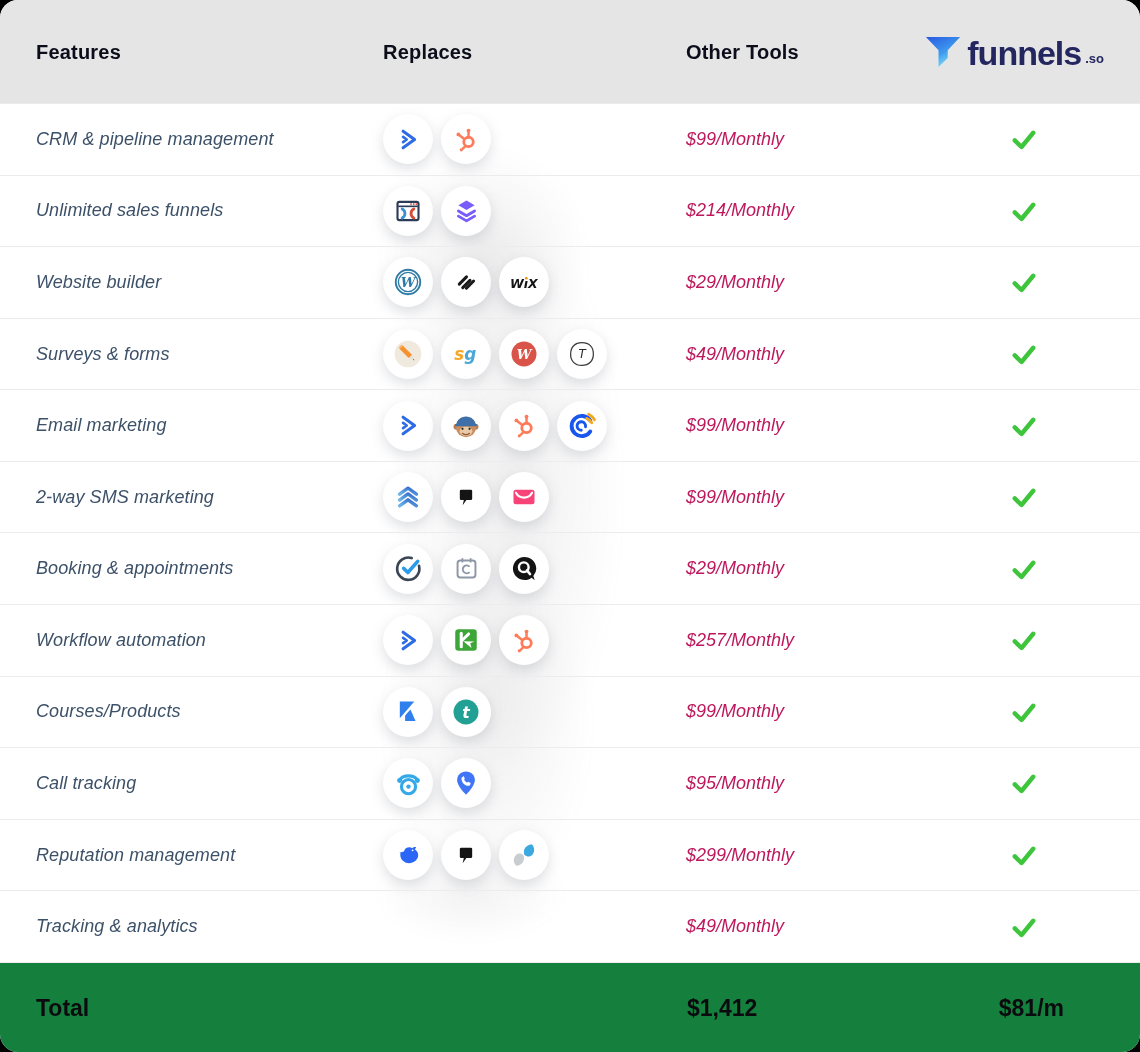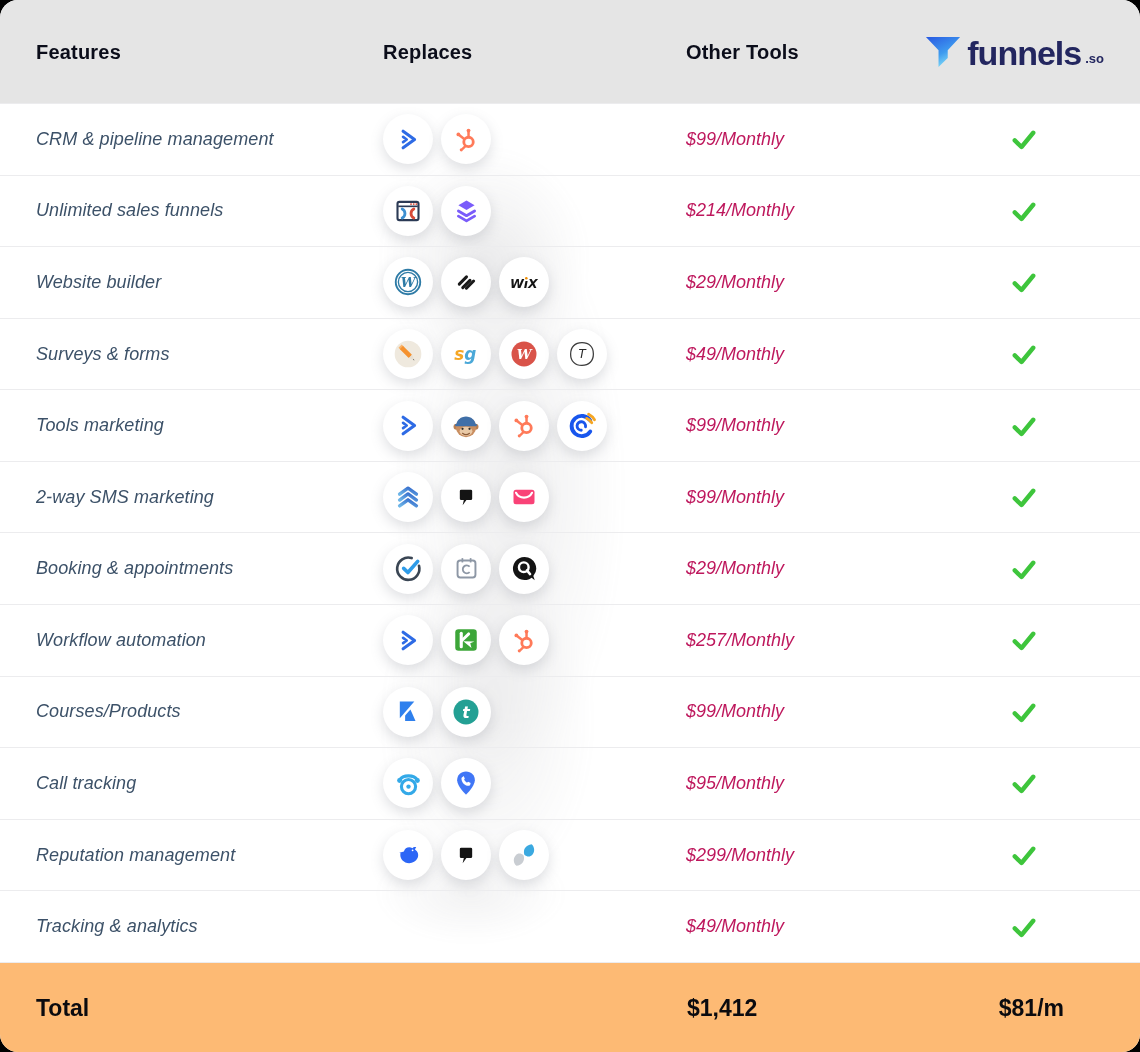--- a/index.html
+++ b/index.html
@@ -35,21 +35,21 @@
   .feature-cell { padding-left:36px; font-size:18px; color:#3C5168; letter-spacing:.1px; }
   .icons-cell { display:flex; align-items:center; gap:8px; }
   .icon-bubble { width:50px; height:50px; border-radius:50%; background:#fff; flex:0 0 auto;
     box-shadow:0 5px 13px rgba(110,115,128,.22); display:flex; align-items:center; justify-content:center; }
   .icon-bubble svg { display:block; }
   .price-cell { font-size:18px; color:#be185d; }
   .check-cell { display:flex; justify-content:center; padding-right:32px; }
   .check-cell svg { display:block; }
 
   
-  .total-row { position:relative; height:90px; border-top:1px solid #ECECEE; background:#fdba74; }
+  .total-row { position:relative; height:90px; border-top:1px solid #ECECEE; background:#15803d; }
   .total-row span { position:absolute; top:50%; transform:translateY(-50%);
     font-size:23px; font-weight:700; color:#0B0B0F; }
   .total-label { left:36px; }
   .total-other { left:687px; }
   .total-funnels { right:76px; }
 </style>
 </head>
 <body>
 
 <div class="card">
@@ -207,21 +207,21 @@
         <div class="cell price-cell"><span>$49/Monthly</span></div>
         <div class="cell check-cell">
           <span>
             <svg width="30" height="30" viewBox="0 0 24 24" fill="none">
               <path d="M4.6 13.1 L10 18.4 L19.4 7" stroke="#3EC53C" stroke-width="3.5" stroke-linecap="round" stroke-linejoin="round"></path>
             </svg>
           </span>
         </div>
       </div>
       <div class="row">
-        <div class="cell feature-cell"><span>Tools marketing</span></div>
+        <div class="cell feature-cell"><span>Email marketing</span></div>
         <div class="cell icons-cell">
           <div class="icon-bubble">
             <svg width="27" height="27" viewBox="0 0 24 24" fill="none">
               <path d="M7.2 4.6 L17.4 12 L7.2 19.4" stroke="#2E6BE5" stroke-width="2.7" stroke-linecap="round" stroke-linejoin="round"></path>
               <path d="M7.2 9.7 L10.4 12 L7.2 14.3" stroke="#2E6BE5" stroke-width="2.4" stroke-linecap="round" stroke-linejoin="round"></path>
             </svg>
           </div>
           <div class="icon-bubble">
             <svg width="30" height="30" viewBox="0 0 24 24">
               <circle cx="4.4" cy="12.6" r="2.4" fill="#B97F52"></circle>

